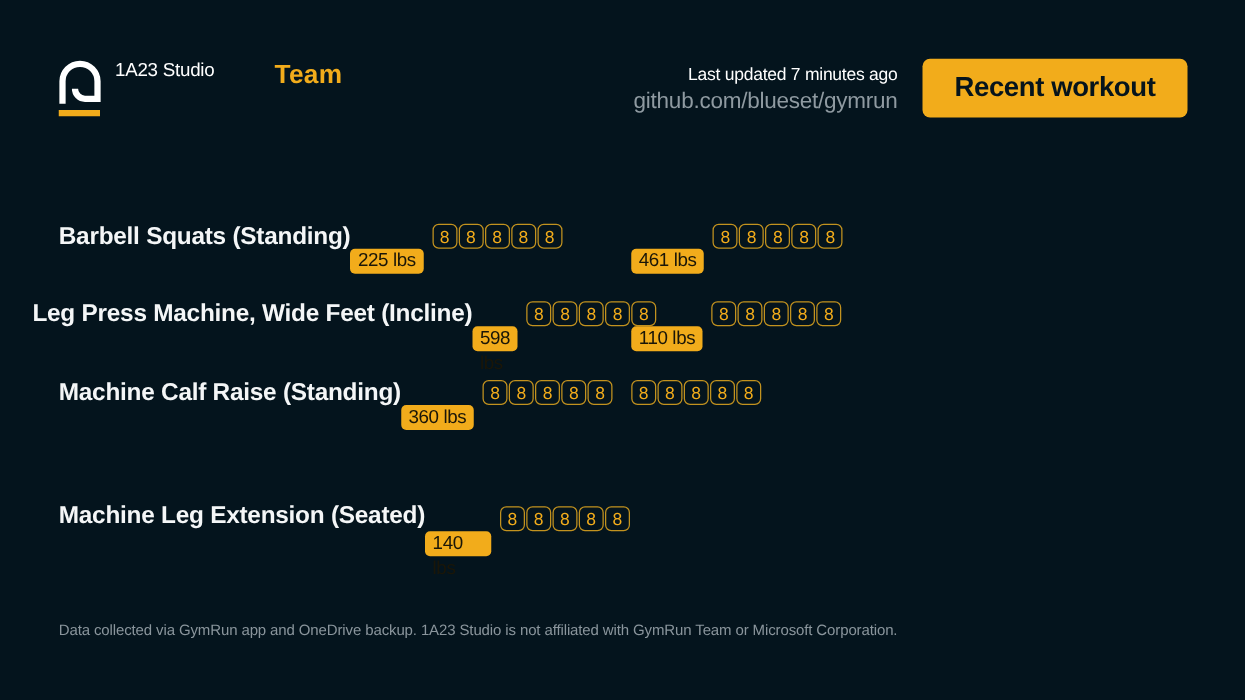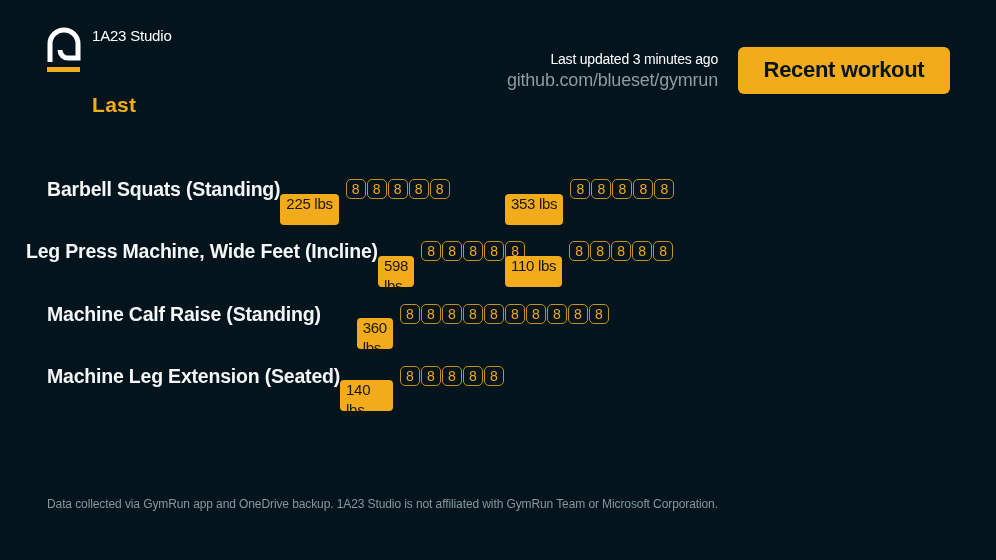--- a/index.html
+++ b/index.html
@@ -31,21 +31,21 @@
   }
   .logo {
     width: 36px;
     height: 48px;
     position: relative;
     margin-right: 10px;
   }
   .logo svg { display: block; }
   .brand-text {
     display: flex;
-    flex-direction: column;
+    flex-direction: row;
     margin-top: 2px;
     gap: 48px;
   }
   .brand-name {
     font-size: 15px;
     color: #ffffff;
     line-height: 18px;
     letter-spacing: -0.2px;
   }
   .brand-labs {
@@ -115,21 +115,21 @@
     display: flex;
     align-items: center;
     margin-top: 3px;
     height: 20px;
   }
   .weight {
     background: #f2ac1b;
     color: #1a1608;
     font-size: 15px;
     border-radius: 4px;
-    height: 31px;
+    height: 20px;
     line-height: 20px;
     padding: 0 6px;
     margin-right: 7px;
     letter-spacing: -0.3px;
     margin-top: 40px;
   }
   .sets {
     display: flex;
   }
   .rep {
@@ -159,26 +159,26 @@
 <header class="header">
   <div class="brand">
     <div class="logo">
       <svg width="36" height="48" viewBox="0 0 36 48">
         <path d="M4 37 V19 A14 14 0 0 1 32 19 V33 H22 A8 8 0 0 1 14 25" fill="none" stroke="#ffffff" stroke-width="5" stroke-linecap="butt"></path>
         <rect x="1" y="42" width="33" height="5" fill="#f2ac1b"></rect>
       </svg>
     </div>
     <div class="brand-text">
       <span class="brand-name">1A23 Studio</span>
-      <span class="brand-labs">Last</span>
+      <span class="brand-labs">Team</span>
     </div>
   </div>
   <div class="header-right">
     <div class="meta">
-      <div class="meta-updated">Last updated 3 minutes ago</div>
+      <div class="meta-updated">Last updated 7 minutes ago</div>
       <a class="meta-link">github.com/blueset/gymrun</a>
     </div>
     <button class="recent-button">Recent workout</button>
   </div>
 </header>
 
 <main class="grid" id="exercise-grid">
     <div class="exercise" style="grid-area: 1 / 1;">
       <div class="ex-title">Barbell Squats (Standing)</div>
       <div class="ex-row">
@@ -187,21 +187,21 @@
           <span class="rep">8</span>
           <span class="rep">8</span>
           <span class="rep">8</span>
           <span class="rep">8</span>
           <span class="rep">8</span>
         </span>
       </div>
     </div>
     <div class="exercise" style="grid-area: 1 / 2;">
       <div class="ex-row">
-        <span class="weight">353 lbs</span>
+        <span class="weight">461 lbs</span>
         <span class="sets">
           <span class="rep">8</span>
           <span class="rep">8</span>
           <span class="rep">8</span>
           <span class="rep">8</span>
           <span class="rep">8</span>
         </span>
       </div>
     </div>
     <div class="exercise" style="grid-area: 2 / 1; justify-content: center;">
@@ -222,21 +222,21 @@
         <span class="weight">110 lbs</span>
         <span class="sets">
           <span class="rep">8</span>
           <span class="rep">8</span>
           <span class="rep">8</span>
           <span class="rep">8</span>
           <span class="rep">8</span>
         </span>
       </div>
     </div>
-    <div class="exercise" style="grid-area: 3 / 1; gap: 36px;">
+    <div class="exercise" style="grid-area: 3 / 1;">
       <div class="ex-title">Machine Calf Raise (Standing)</div>
       <div class="ex-row">
         <span class="weight">360 lbs</span>
         <span class="sets">
           <span class="rep">8</span>
           <span class="rep">8</span>
           <span class="rep">8</span>
           <span class="rep">8</span>
           <span class="rep">8</span>
         </span>
@@ -246,21 +246,21 @@
       <div class="ex-row">
         <span class="sets">
           <span class="rep">8</span>
           <span class="rep">8</span>
           <span class="rep">8</span>
           <span class="rep">8</span>
           <span class="rep">8</span>
         </span>
       </div>
     </div>
-    <div class="exercise" style="grid-area: 4 / 1;">
+    <div class="exercise" style="grid-area: 4 / 1; align-items: flex-end;">
       <div class="ex-title">Machine Leg Extension (Seated)</div>
       <div class="ex-row">
         <span class="weight">140 lbs</span>
         <span class="sets">
           <span class="rep">8</span>
           <span class="rep">8</span>
           <span class="rep">8</span>
           <span class="rep">8</span>
           <span class="rep">8</span>
         </span>

